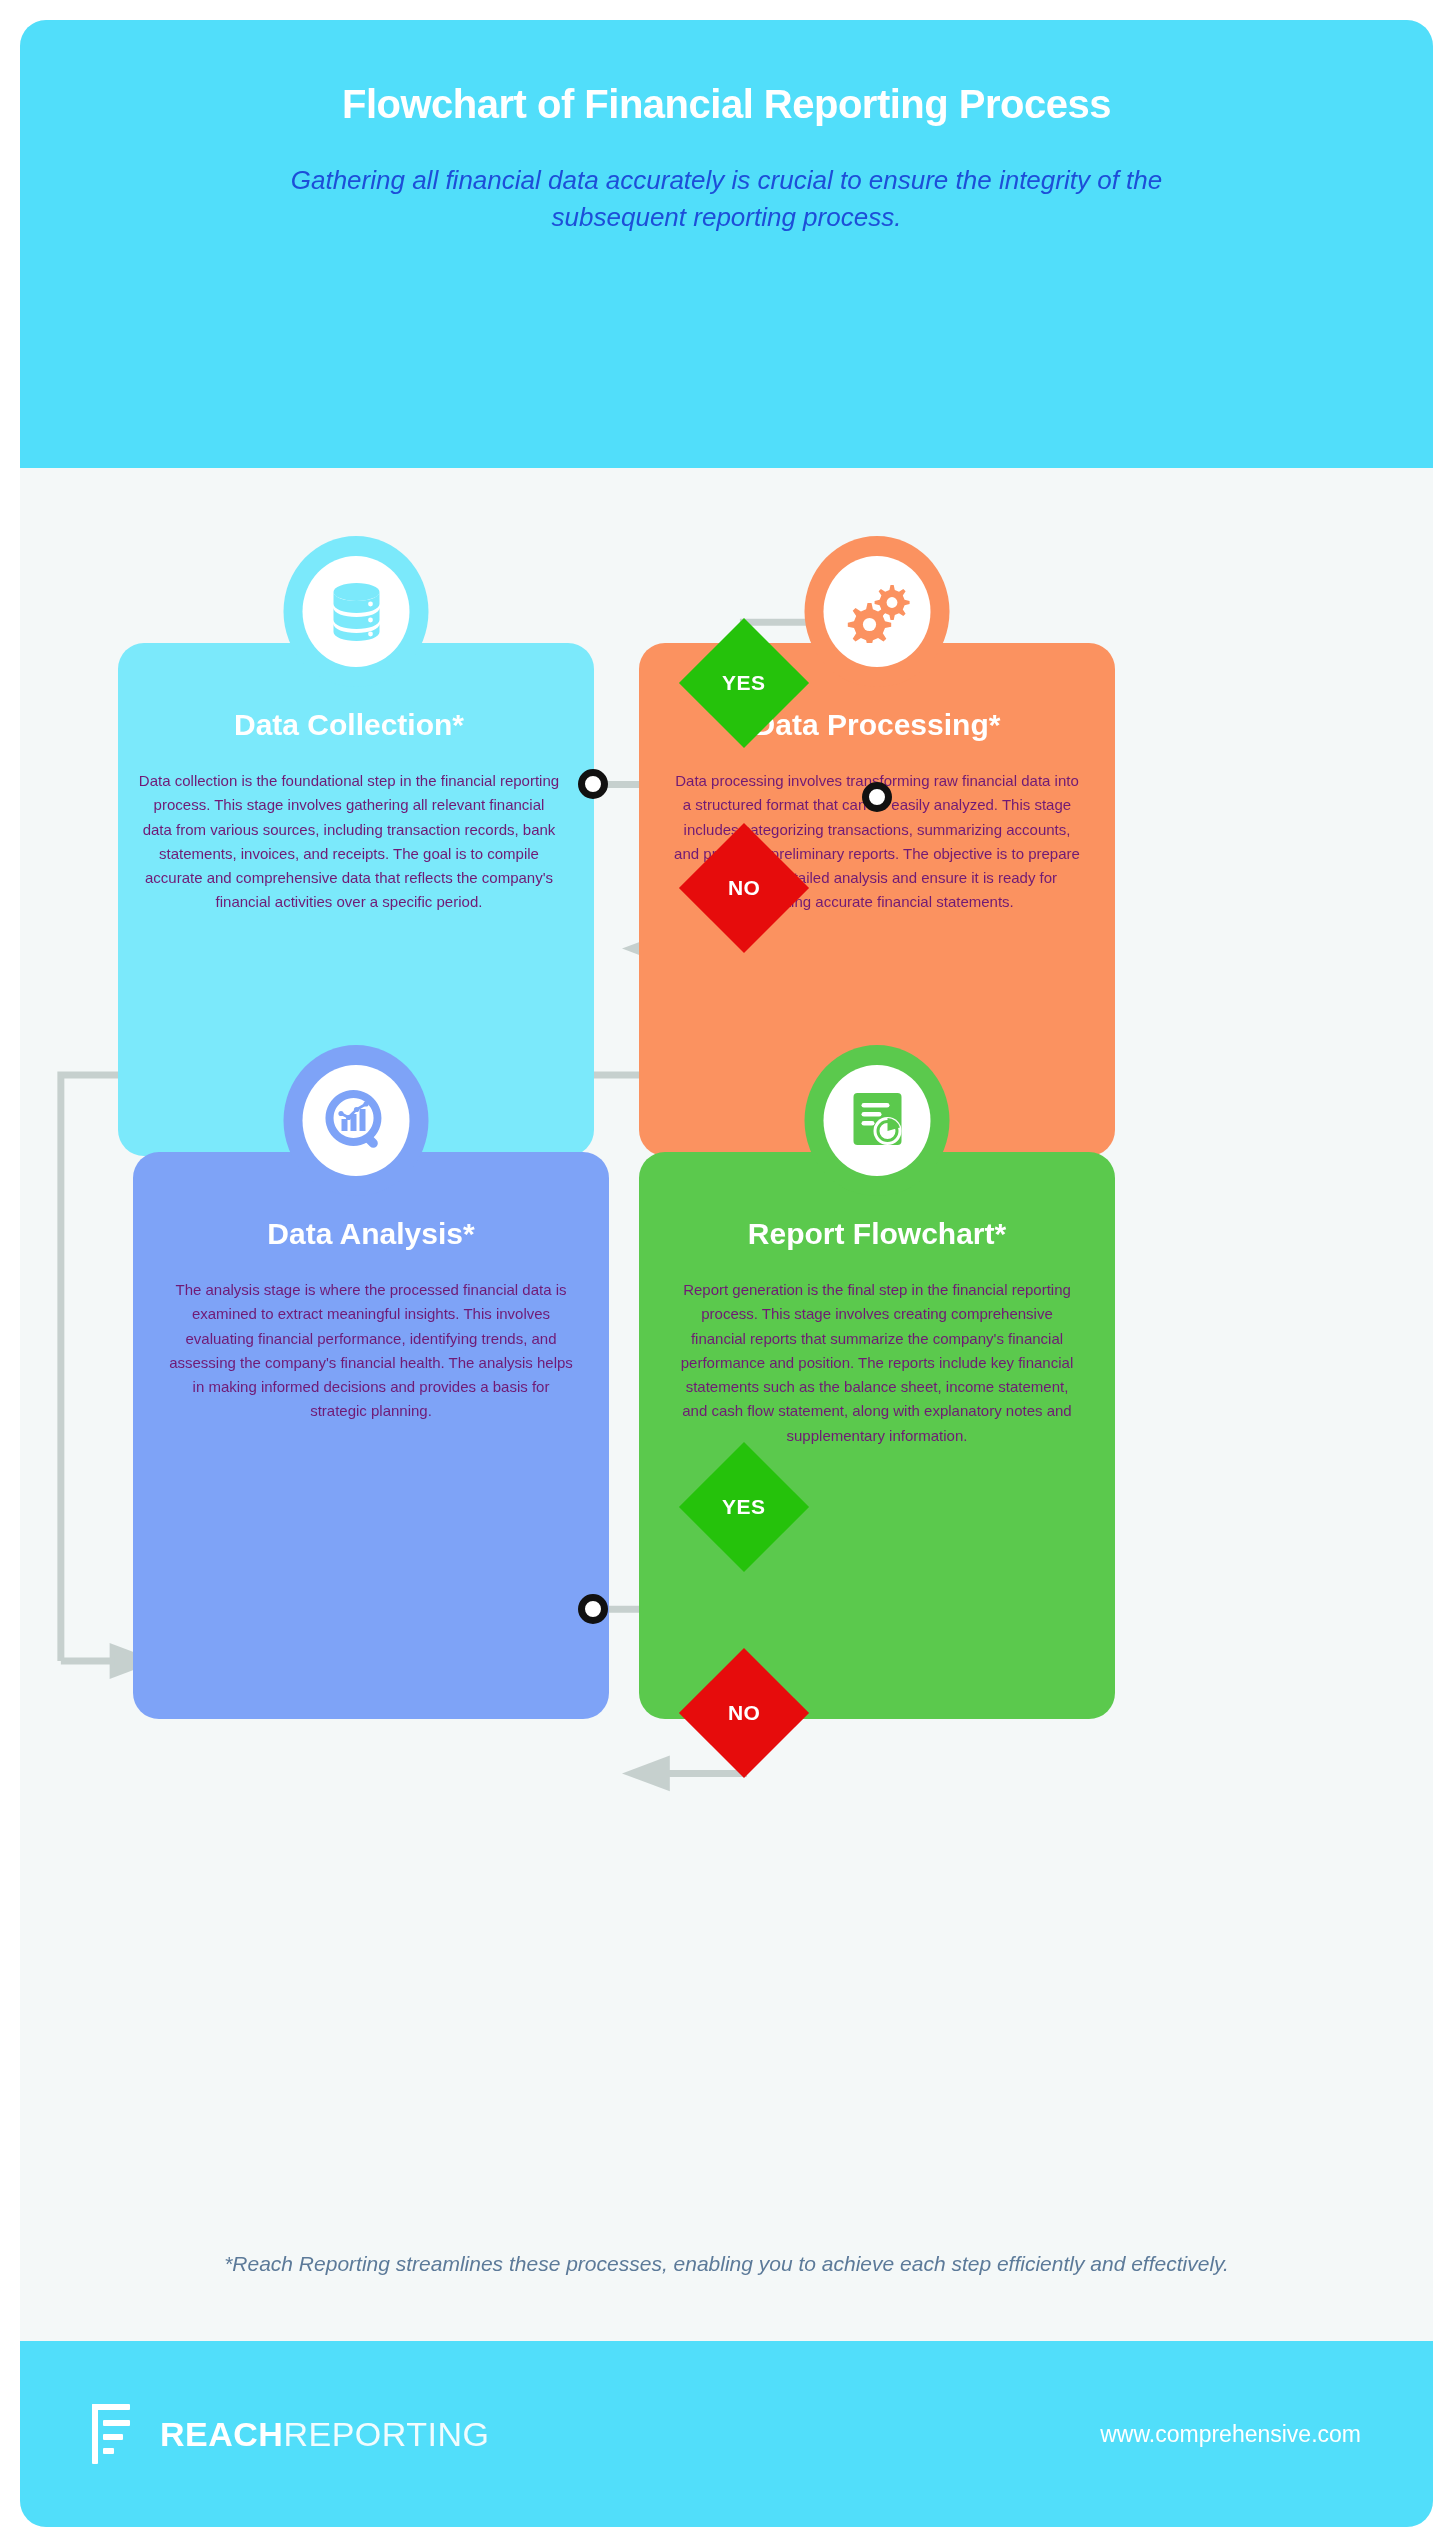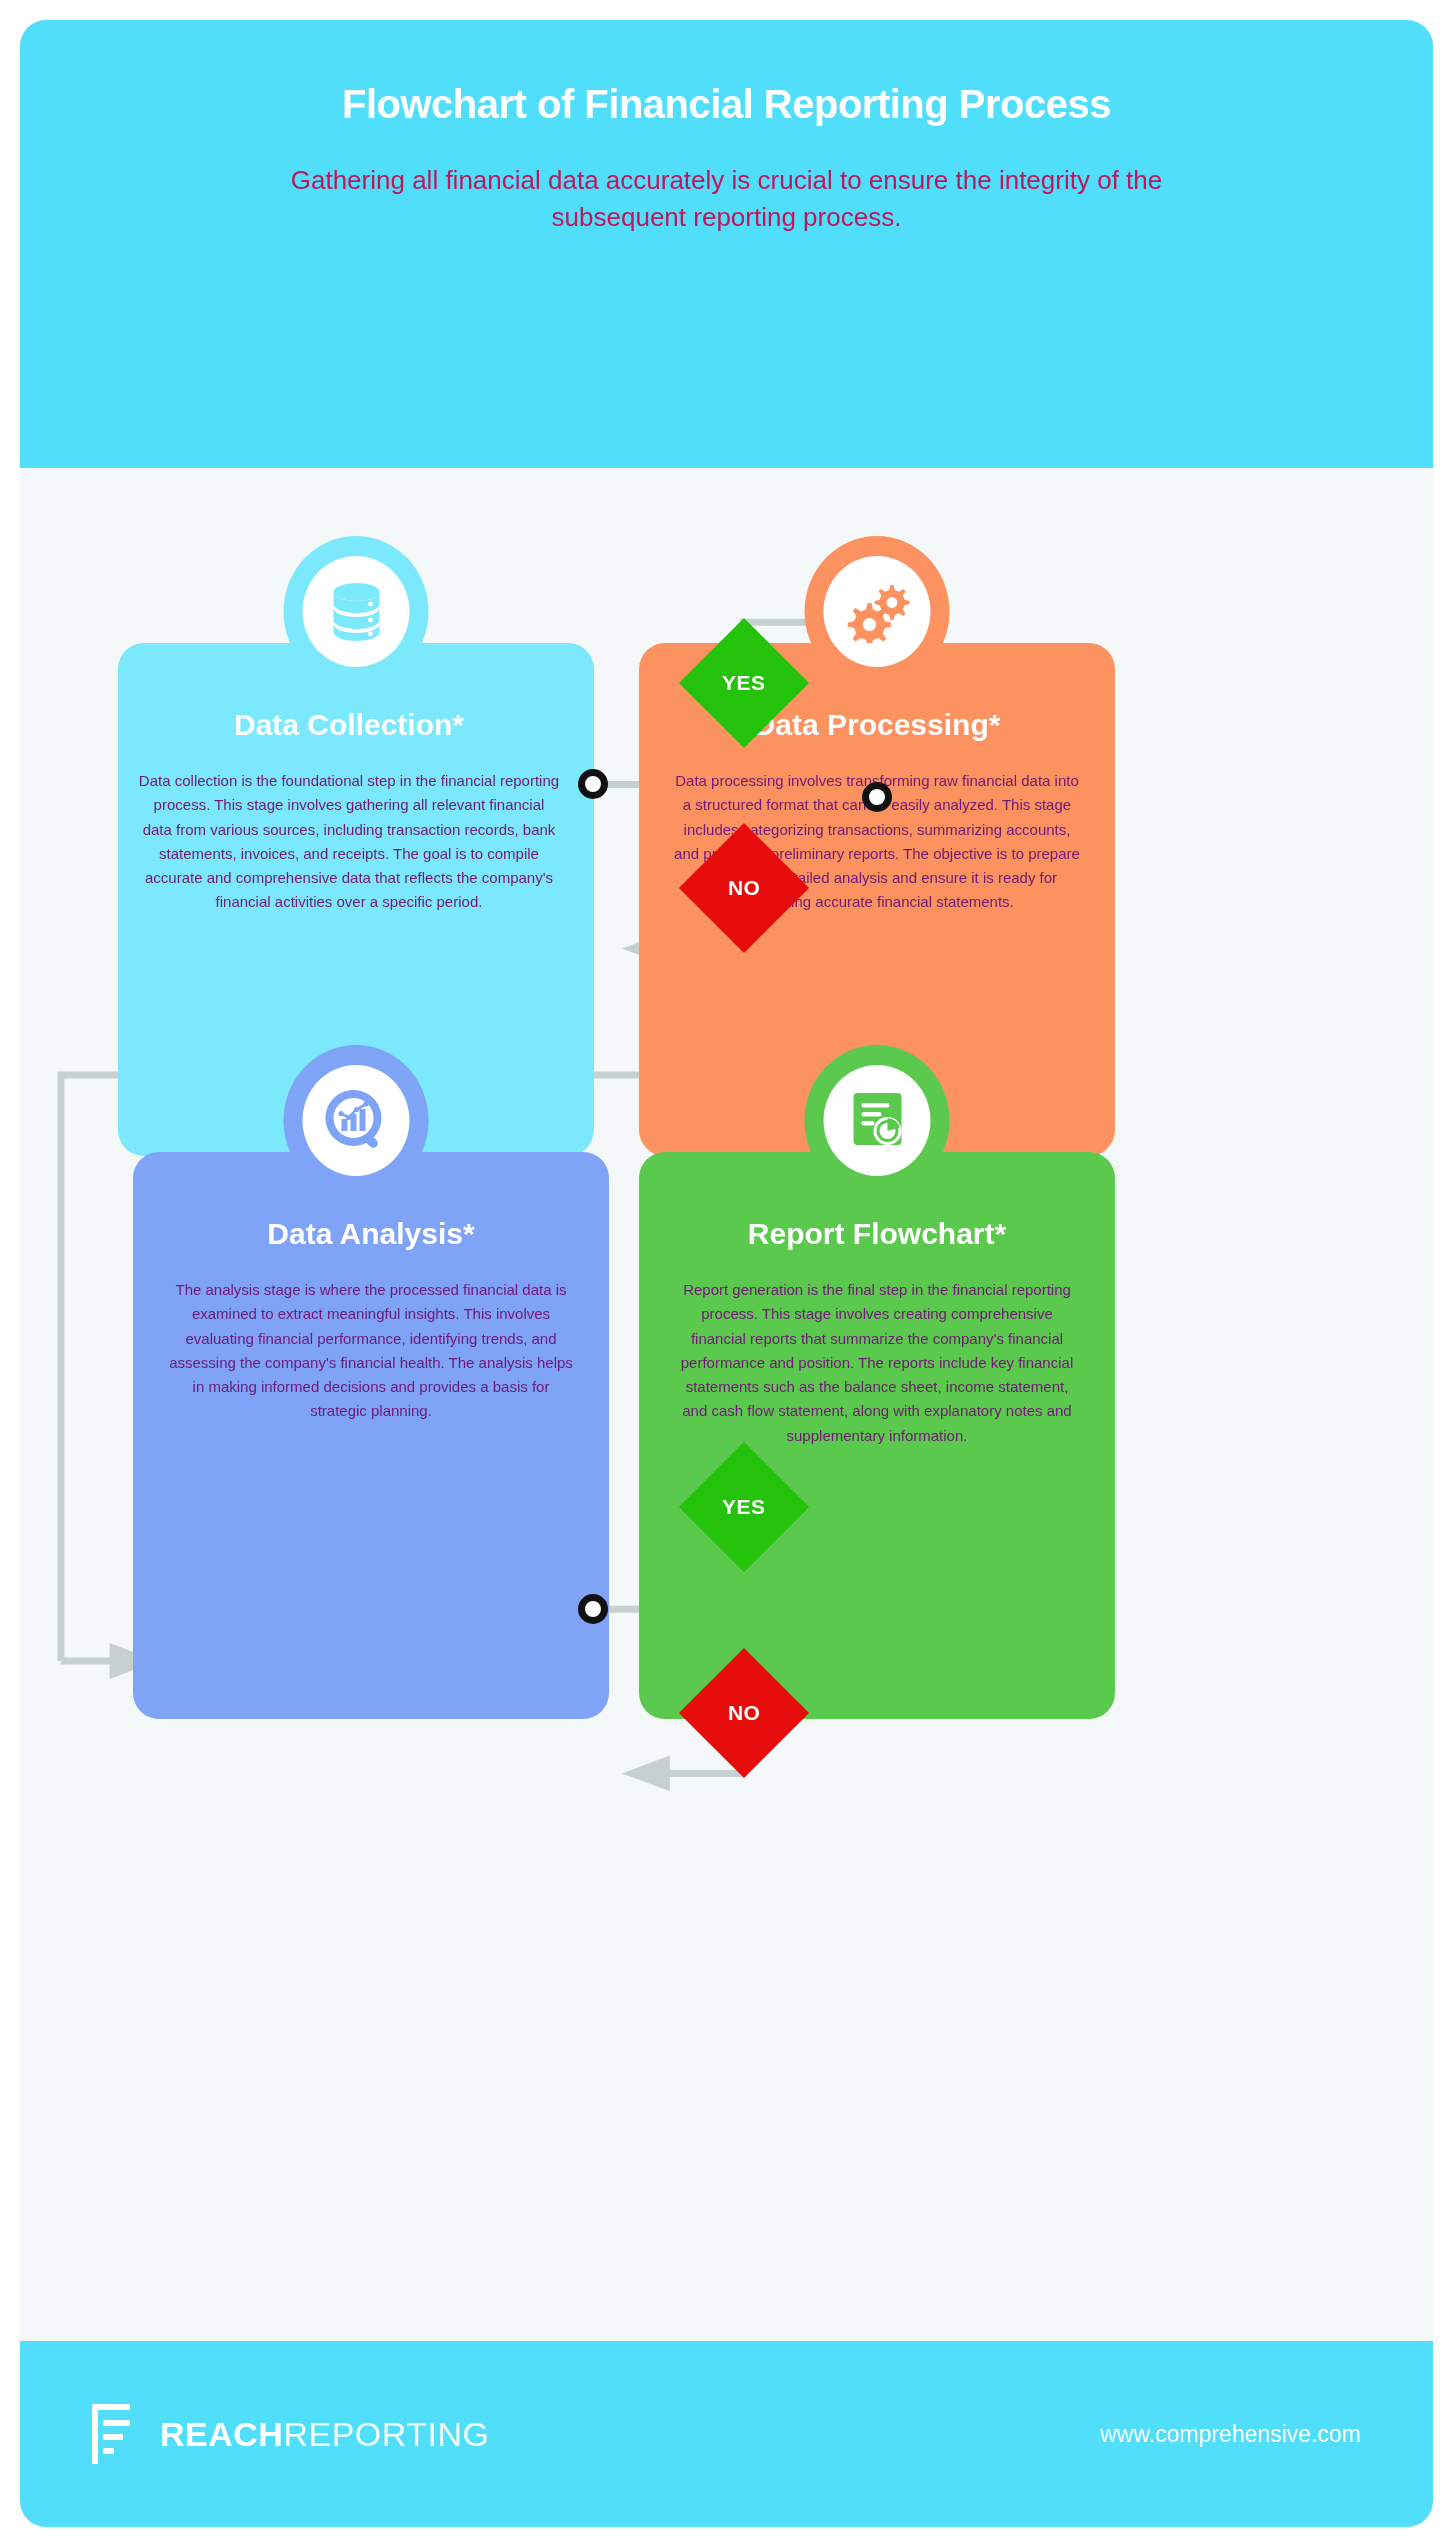--- a/index.html
+++ b/index.html
@@ -45,26 +45,27 @@
   }
   .header-title {
     color: #ffffff;
     font-size: 40px;
     font-weight: bold;
     line-height: 1.14;
     letter-spacing: -0.5px;
     margin: 0;
   }
   .header-subtitle {
-    color: #be185d;
+    color: #1d4ed8;
     font-size: 26px;
     line-height: 1.45;
     margin: 34px auto 0 auto;
     max-width: 995px;
     font-weight: 400;
+    font-style: italic;
   }
 
   
   .flow {
     position: absolute;
     left: 0;
     top: 448px;
     width: 1413px;
     height: 1781px;
   }
@@ -421,20 +422,21 @@
       </div>
       <div class="diamond no" style="left:678px; top:1199px;">
         <span>NO</span>
       </div>
 
       <div class="junction" style="left:558px; top:301px;"></div>
       <div class="junction" style="left:842px; top:314px;"></div>
       <div class="junction" style="left:558px; top:1126px;"></div>
     </div>
 
+    <div class="footnote">*Reach Reporting streamlines these processes, enabling you to achieve each step efficiently and effectively.</div>
 
     <div class="footer">
       <div class="brand">
         <svg width="46" height="60" viewBox="0 0 46 60">
           <g fill="#ffffff">
             <rect x="0" y="0" width="6" height="60" rx="1"></rect>
             <rect x="0" y="0" width="38" height="6" rx="1"></rect>
             <rect x="11" y="16" width="27" height="6" rx="1"></rect>
             <rect x="11" y="30" width="20" height="6" rx="1"></rect>
             <rect x="11" y="44" width="11" height="6" rx="1"></rect>

